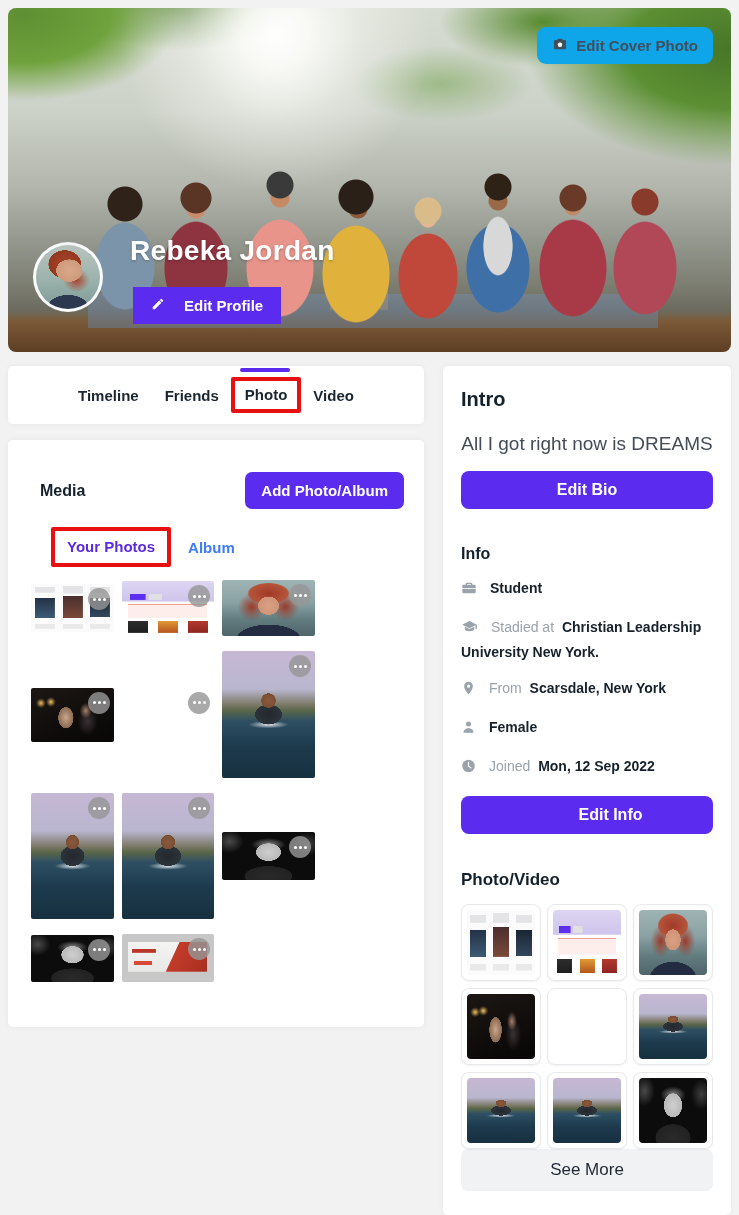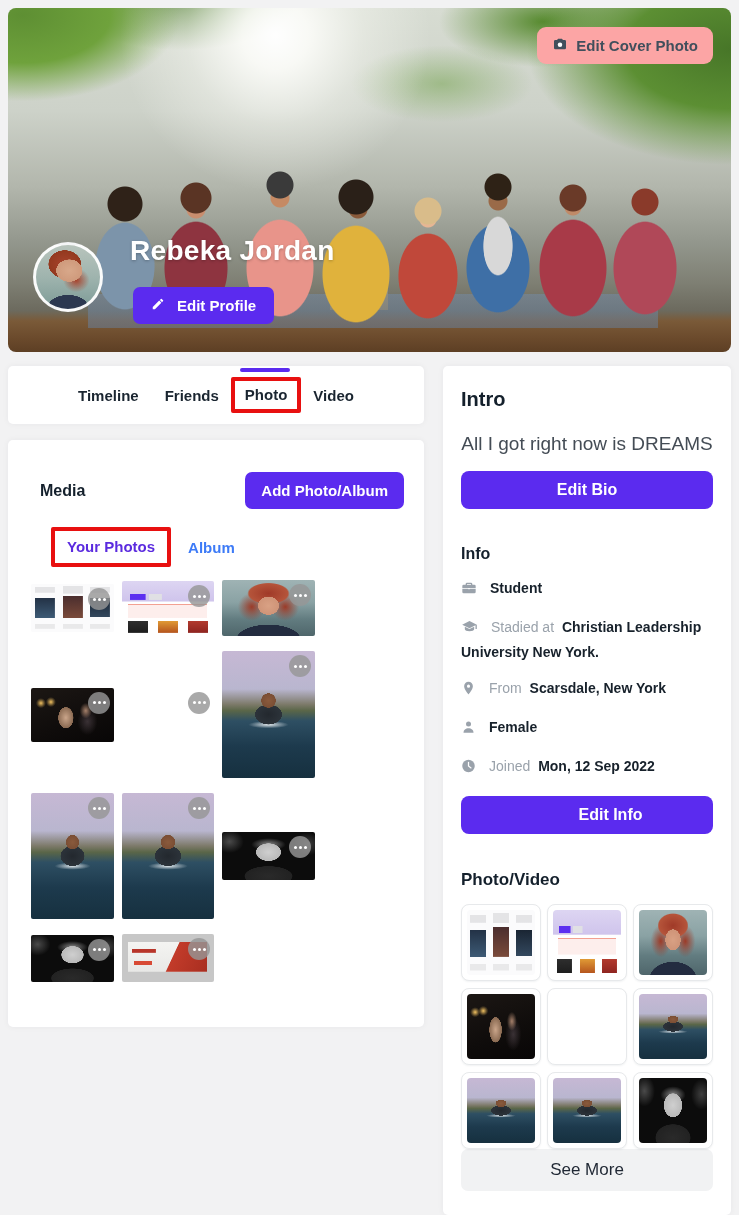--- a/index.html
+++ b/index.html
@@ -43,34 +43,34 @@
       radial-gradient(ellipse 30px 43px at 420px 268px, #c0483a 0 97%, transparent 100%),
       radial-gradient(ellipse 15px 30px at 490px 238px, #d8d8d8 0 95%, transparent 100%),
       radial-gradient(ellipse 32px 45px at 490px 260px, #3e6fa6 0 97%, transparent 100%),
       radial-gradient(ellipse 34px 49px at 565px 260px, #a83a48 0 97%, transparent 100%),
       radial-gradient(ellipse 32px 47px at 637px 260px, #b04858 0 97%, transparent 100%),
       linear-gradient(#96968e,#84847c) no-repeat 322px 262px / 58px 40px,
       linear-gradient(rgba(116,138,164,.55),rgba(104,126,152,.55)) no-repeat 80px 286px / 570px 34px;
     background-repeat:no-repeat;
   }
   .edit-cover-btn { position:absolute; top:19px; right:18px; display:flex; align-items:center; gap:8px;
-    background:#fca5a5; border:none; border-radius:9px; padding:9px 15px;
+    background:#0ea5e9; border:none; border-radius:9px; padding:9px 15px;
     font-family:"Liberation Sans",sans-serif; font-size:15px; font-weight:700; color:#414f5c; cursor:pointer; }
   .avatar { position:absolute; left:25px; top:234px; width:70px; height:70px; border-radius:50%;
     border:3px solid rgba(255,255,255,.95); overflow:hidden;
     background:
       radial-gradient(ellipse 20px 17px at 52% 40%, #d8a88a 0%, #cf9a7c 65%, transparent 66%),
       radial-gradient(ellipse 27px 23px at 45% 30%, #a8432c 0%, #93391f 60%, transparent 61%),
       radial-gradient(ellipse 22px 20px at 63% 55%, #a8432c 0%, transparent 60%),
       radial-gradient(ellipse 33px 20px at 50% 97%, #2c3850 0%, #2c3850 60%, transparent 61%),
       linear-gradient(180deg,#b8c4bc 0%,#9fb4ae 50%,#7c9a96 100%); }
   .profile-name { position:absolute; left:122px; top:227px; font-size:28px; font-weight:600; color:#fff;
     text-shadow:0 1px 3px rgba(0,0,0,.25); letter-spacing:.3px;text-align:right; }
-  .edit-profile-btn { position:absolute; left:125px; top:279px; display:flex; align-items:center; gap:12px;
-    background:#5b2bef; border:none; border-radius:7px; padding:10px 18px;
+  .edit-profile-btn { position:absolute; left:125px; top:279px; display:flex; align-items:center; gap:19px;
+    background:#5b2bef; border:none; border-radius:0; padding:10px 18px;
     font-family:"Liberation Sans",sans-serif; font-size:15px; font-weight:700; color:#fff; cursor:pointer; }
 
   
   .columns { display:flex; gap:19px; align-items:flex-start; }
   .left-col { width:416px; flex:none; }
   .right-col { width:288px; flex:none; }
 
   
   .tabbar { position:relative; height:58px; display:flex; align-items:center; justify-content:center; gap:26px; margin-bottom:16px; }
   .tab { background:none; border:none; font-family:"Liberation Sans",sans-serif; font-size:15px; font-weight:600; color:#1a2530; cursor:pointer; }

